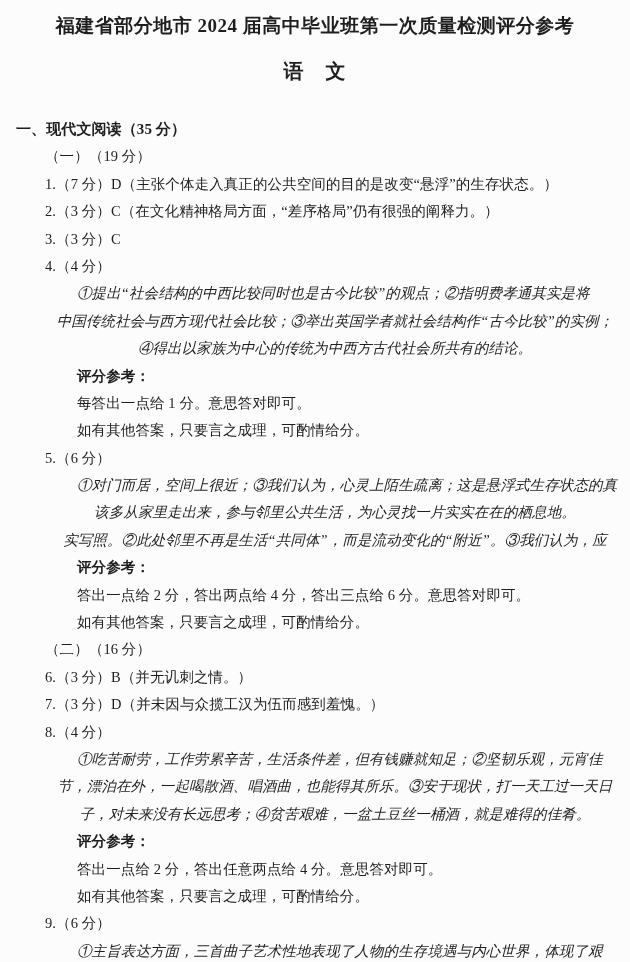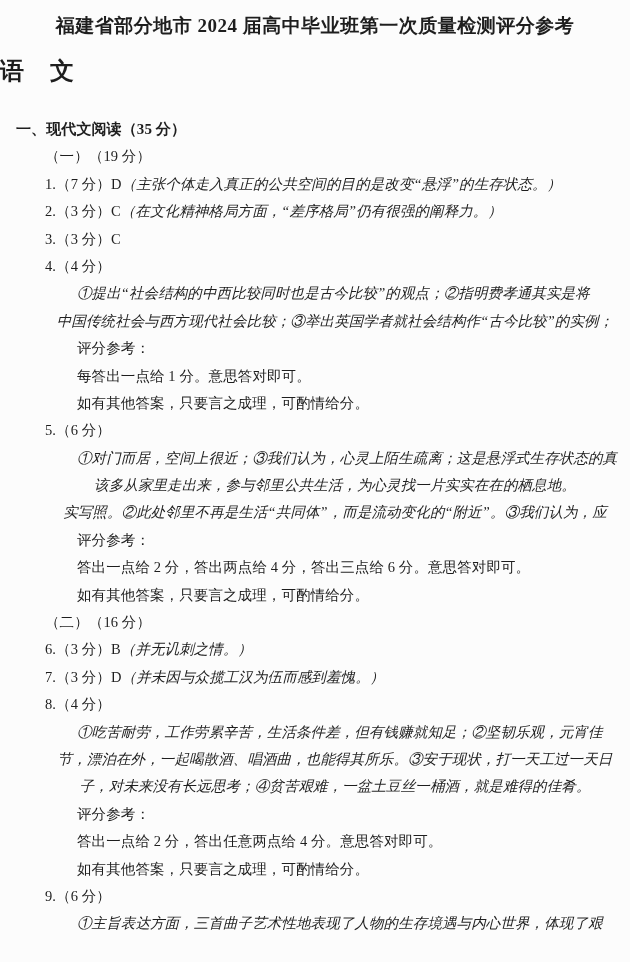--- a/index.html
+++ b/index.html
@@ -20,41 +20,41 @@
   .title {
     padding-top: 13px;
     text-align: center;
     font-size: 19px;
     line-height: 26px;
     font-weight: 700;
     letter-spacing: 0.5px;
   }
   .subject {
     margin-top: 17px;
-    text-align: left;
-    font-size: 24px;
+    text-align: center;
+    font-size: 20px;
     line-height: 30px;
     font-weight: 700;
     letter-spacing: 1px;
   }
   .content { margin-top: 30px; }
   .line {
     font-size: 14.5px;
     line-height: 27.4px;
     height: 27.4px;
     white-space: nowrap;
     letter-spacing: 0.1px;
   }
   .sec  { margin-left: 16px; font-weight: 700; font-size: 15px; }
   .item { margin-left: 45px; }
   .ind  { margin-left: 77px; }
   .wrap { margin-left: 40px; text-align: center; }
-  .bold { font-weight: 400; }
+  .bold { font-weight: 700; }
   .kai  { font-style: italic; }
-  .note { font-style: italic; }
+  .note { }
 </style>
 </head>
 <body>
 
 <div class="page">
 
   <div class="title">福建省部分地市 2024 届高中毕业班第一次质量检测评分参考</div>
 
   <div class="subject">语　文</div>
 
@@ -67,20 +67,21 @@
     <div class="line item"><span>1.（7 分）D</span><span class="note">（主张个体走入真正的公共空间的目的是改变“悬浮”的生存状态。）</span></div>
 
     <div class="line item"><span>2.（3 分）C</span><span class="note">（在文化精神格局方面，“差序格局”仍有很强的阐释力。）</span></div>
 
     <div class="line item">3.（3 分）C</div>
 
     <div class="line item">4.（4 分）</div>
 
     <div class="line ind kai">①提出“社会结构的中西比较同时也是古今比较”的观点；②指明费孝通其实是将</div>
     <div class="line wrap kai">中国传统社会与西方现代社会比较；③举出英国学者就社会结构作“古今比较”的实例；</div>
+    <div class="line wrap kai">④得出以家族为中心的传统为中西方古代社会所共有的结论。</div>
 
     <div class="line ind bold">评分参考：</div>
     <div class="line ind">每答出一点给 1 分。意思答对即可。</div>
     <div class="line ind">如有其他答案，只要言之成理，可酌情给分。</div>
 
     <div class="line item">5.（6 分）</div>
 
     <div class="line ind kai">①对门而居，空间上很近；③我们认为，心灵上陌生疏离；这是悬浮式生存状态的真</div>
     <div class="line wrap kai">该多从家里走出来，参与邻里公共生活，为心灵找一片实实在在的栖息地。</div>
     <div class="line wrap kai">实写照。②此处邻里不再是生活“共同体”，而是流动变化的“附近”。③我们认为，应</div>

